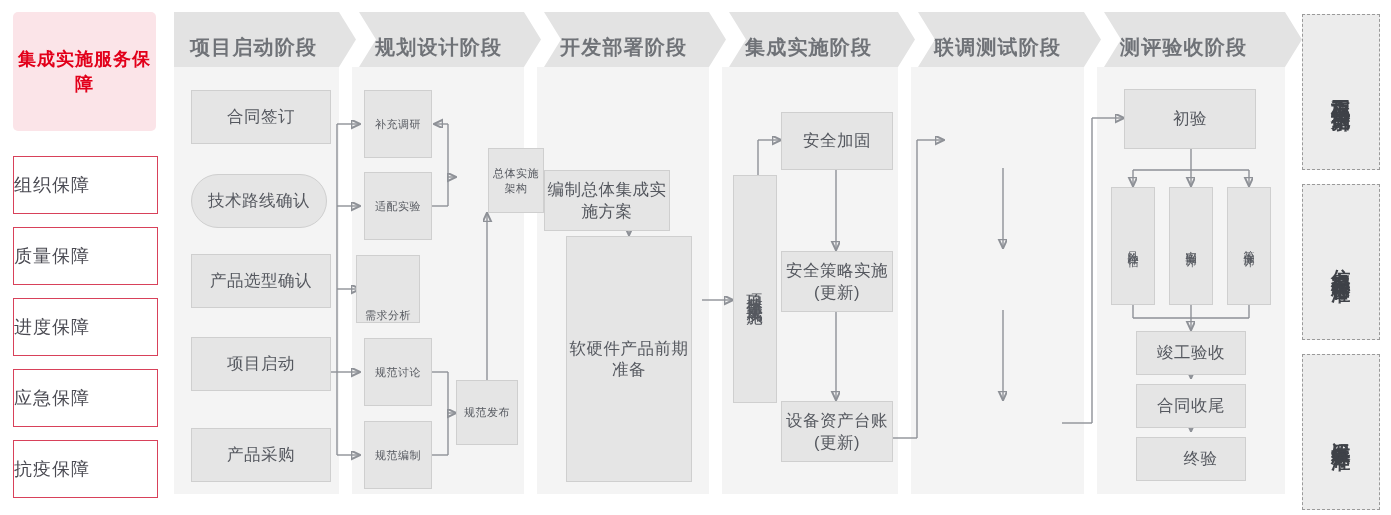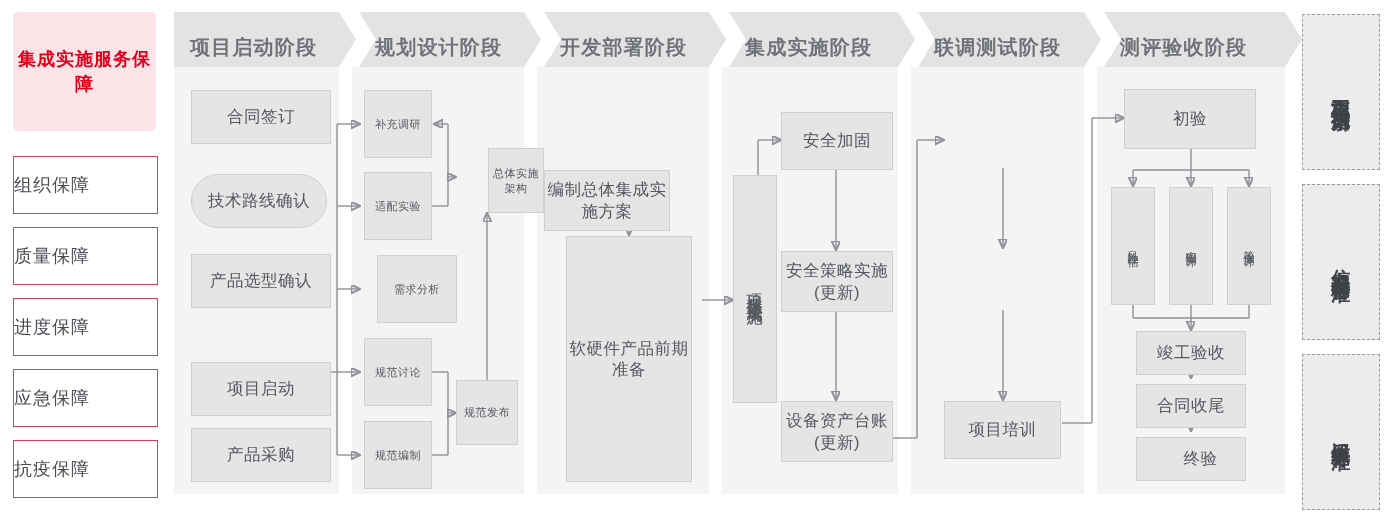--- a/index.html
+++ b/index.html
@@ -230,34 +230,34 @@
 
   <div class="node" style="left:191px; top:90px; width:140px; height:54px;">
     <span>合同签订</span>
   </div>
   <div class="node" style="left:191px; top:174px; width:136px; height:54px;border-radius:27px;">
     <span>技术路线确认</span>
   </div>
   <div class="node" style="left:191px; top:254px; width:140px; height:54px;">
     <span>产品选型确认</span>
   </div>
-  <div class="node" style="left:191px; top:362px; width:140px; height:54px;">
+  <div class="node" style="left:191px; top:337px; width:140px; height:54px;">
     <span>项目启动</span>
   </div>
   <div class="node" style="left:191px; top:428px; width:140px; height:54px;">
     <span>产品采购</span>
   </div>
 
   <div class="node sm" style="left:364px; top:90px; width:68px; height:68px;">
     <span>补充调研</span>
   </div>
   <div class="node sm" style="left:364px; top:172px; width:68px; height:68px;">
     <span>适配实验</span>
   </div>
-  <div class="node sm" style="left:377px; top:255px; width:80px; height:68px;">
+  <div class="node sm" style="left:356px; top:255px; width:64px; height:68px;align-items:flex-end;">
     <span>需求分析</span>
   </div>
   <div class="node sm" style="left:364px; top:338px; width:68px; height:68px;">
     <span>规范讨论</span>
   </div>
   <div class="node sm" style="left:364px; top:421px; width:68px; height:68px;">
     <span>规范编制</span>
   </div>
   <div class="node sm" style="left:456px; top:148px; width:56px; height:65px;margin-left:32px;">
     <span>总体实施架构</span>
@@ -279,23 +279,20 @@
   <div class="node" style="left:781px; top:112px; width:112px; height:58px;">
     <span>安全加固</span>
   </div>
   <div class="node" style="left:781px; top:251px; width:112px; height:61px;">
     <span>安全策略实施(更新)</span>
   </div>
   <div class="node" style="left:781px; top:401px; width:112px; height:61px;">
     <span>设备资产台账(更新)</span>
   </div>
 
-  <div class="node" style="left:944px; top:401px; width:117px; height:58px;">
-    <span>项目培训</span>
-  </div>
 
   <div class="node" style="left:1124px; top:89px; width:132px; height:60px;">
     <span>初验</span>
   </div>
   <div class="node vert sm" style="left:1111px; top:187px; width:44px; height:118px;">
     <span>风险评估</span>
   </div>
   <div class="node vert sm" style="left:1169px; top:187px; width:44px; height:118px;">
     <span>密码测评</span>
   </div>

